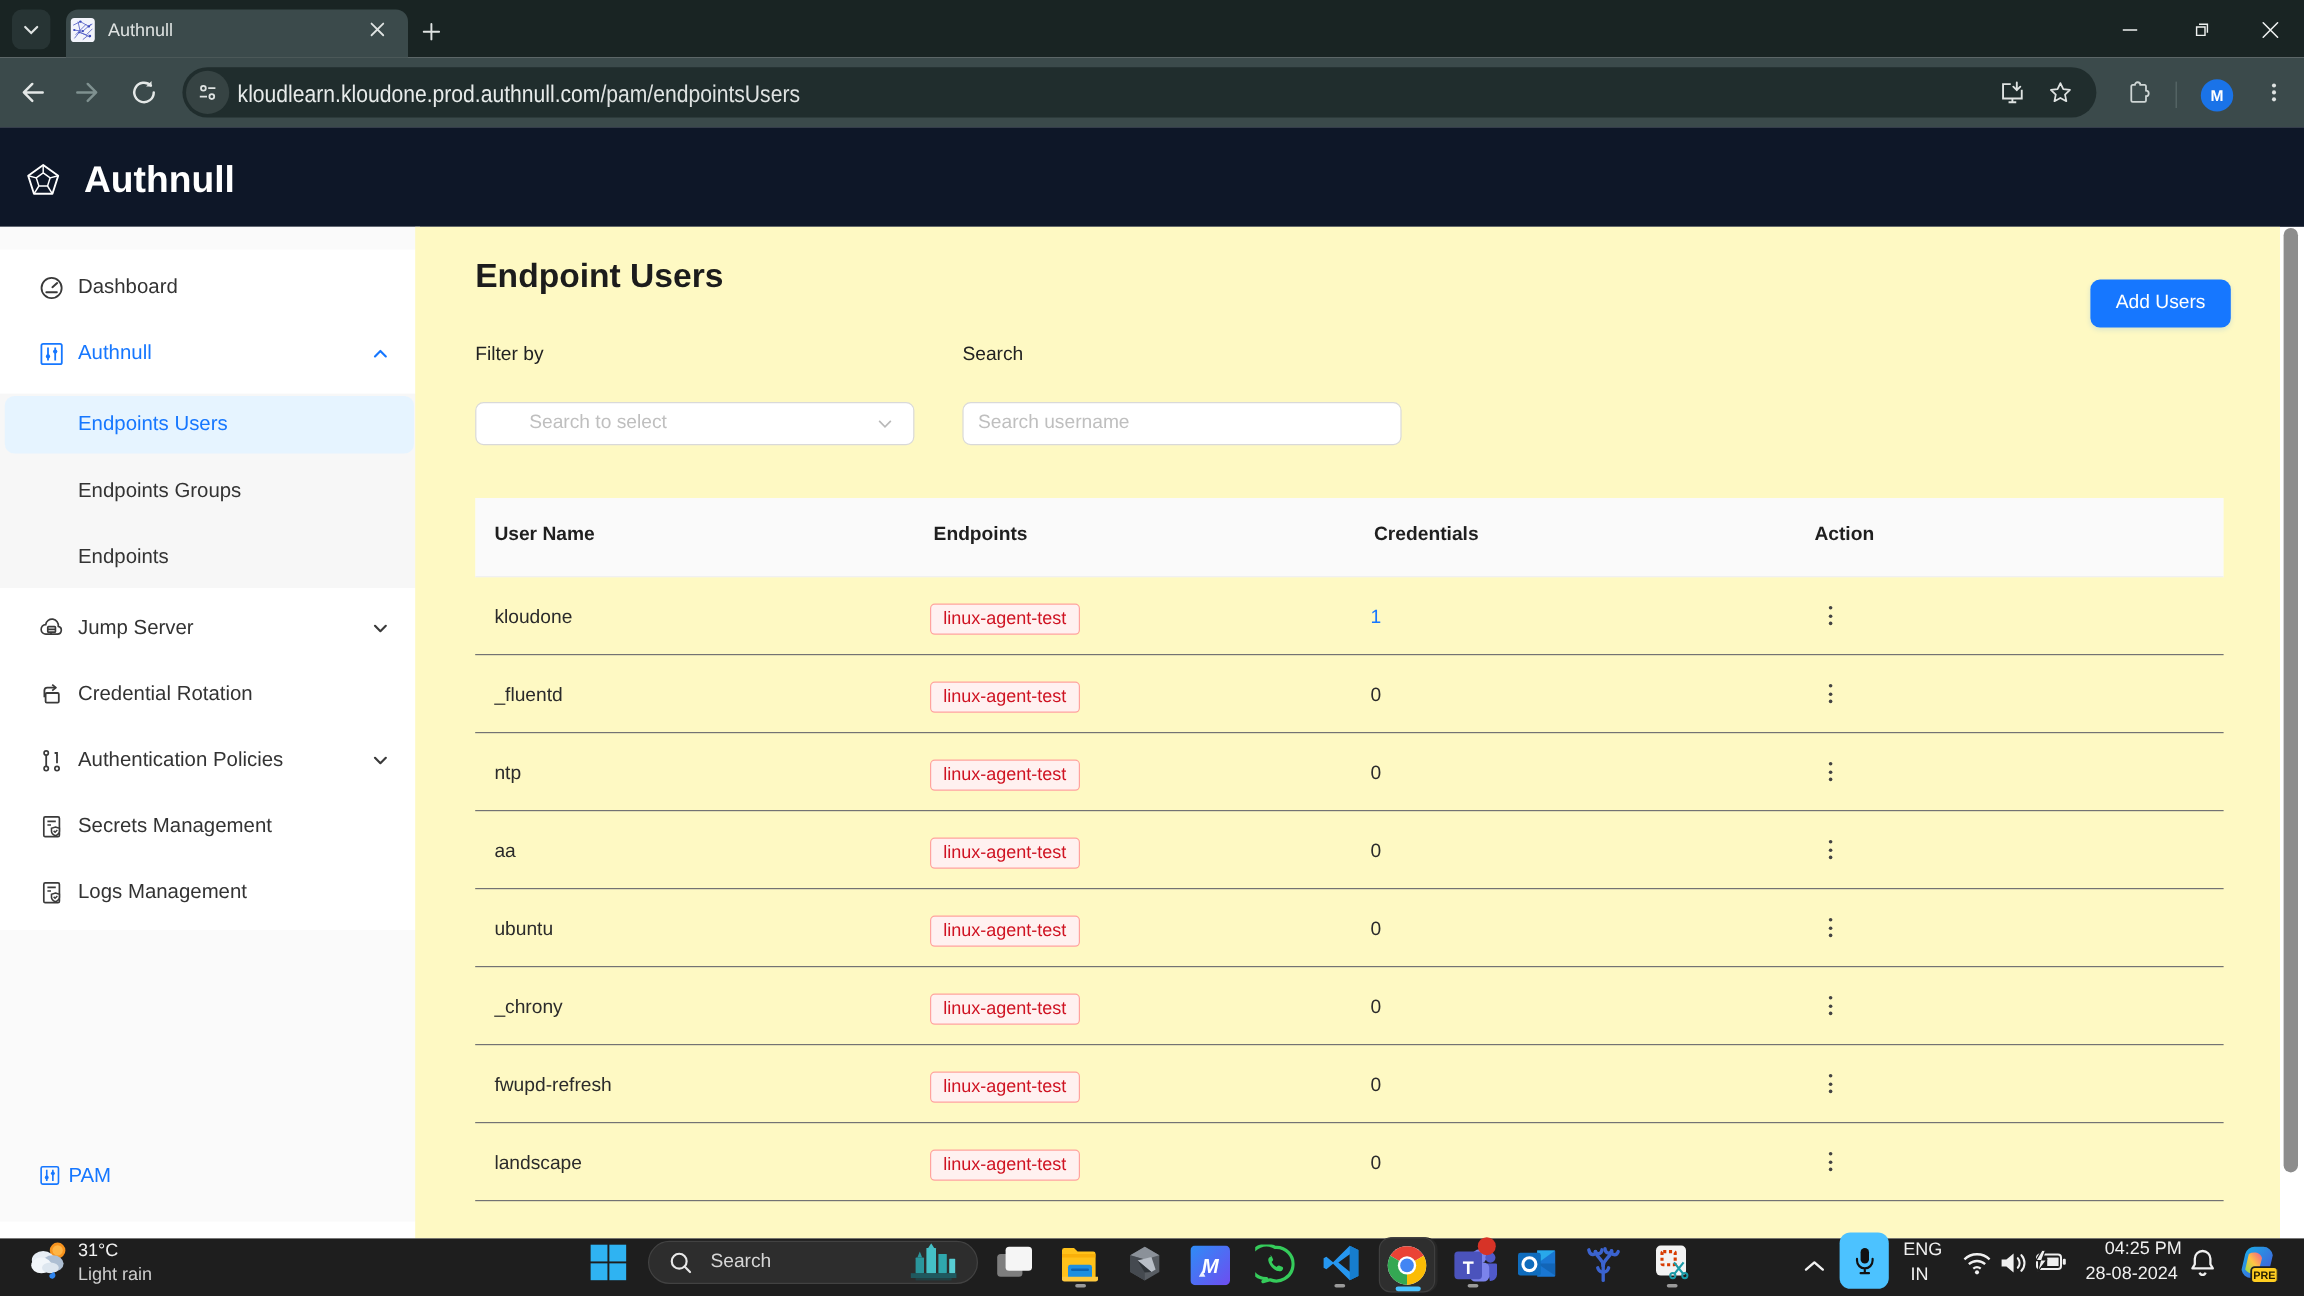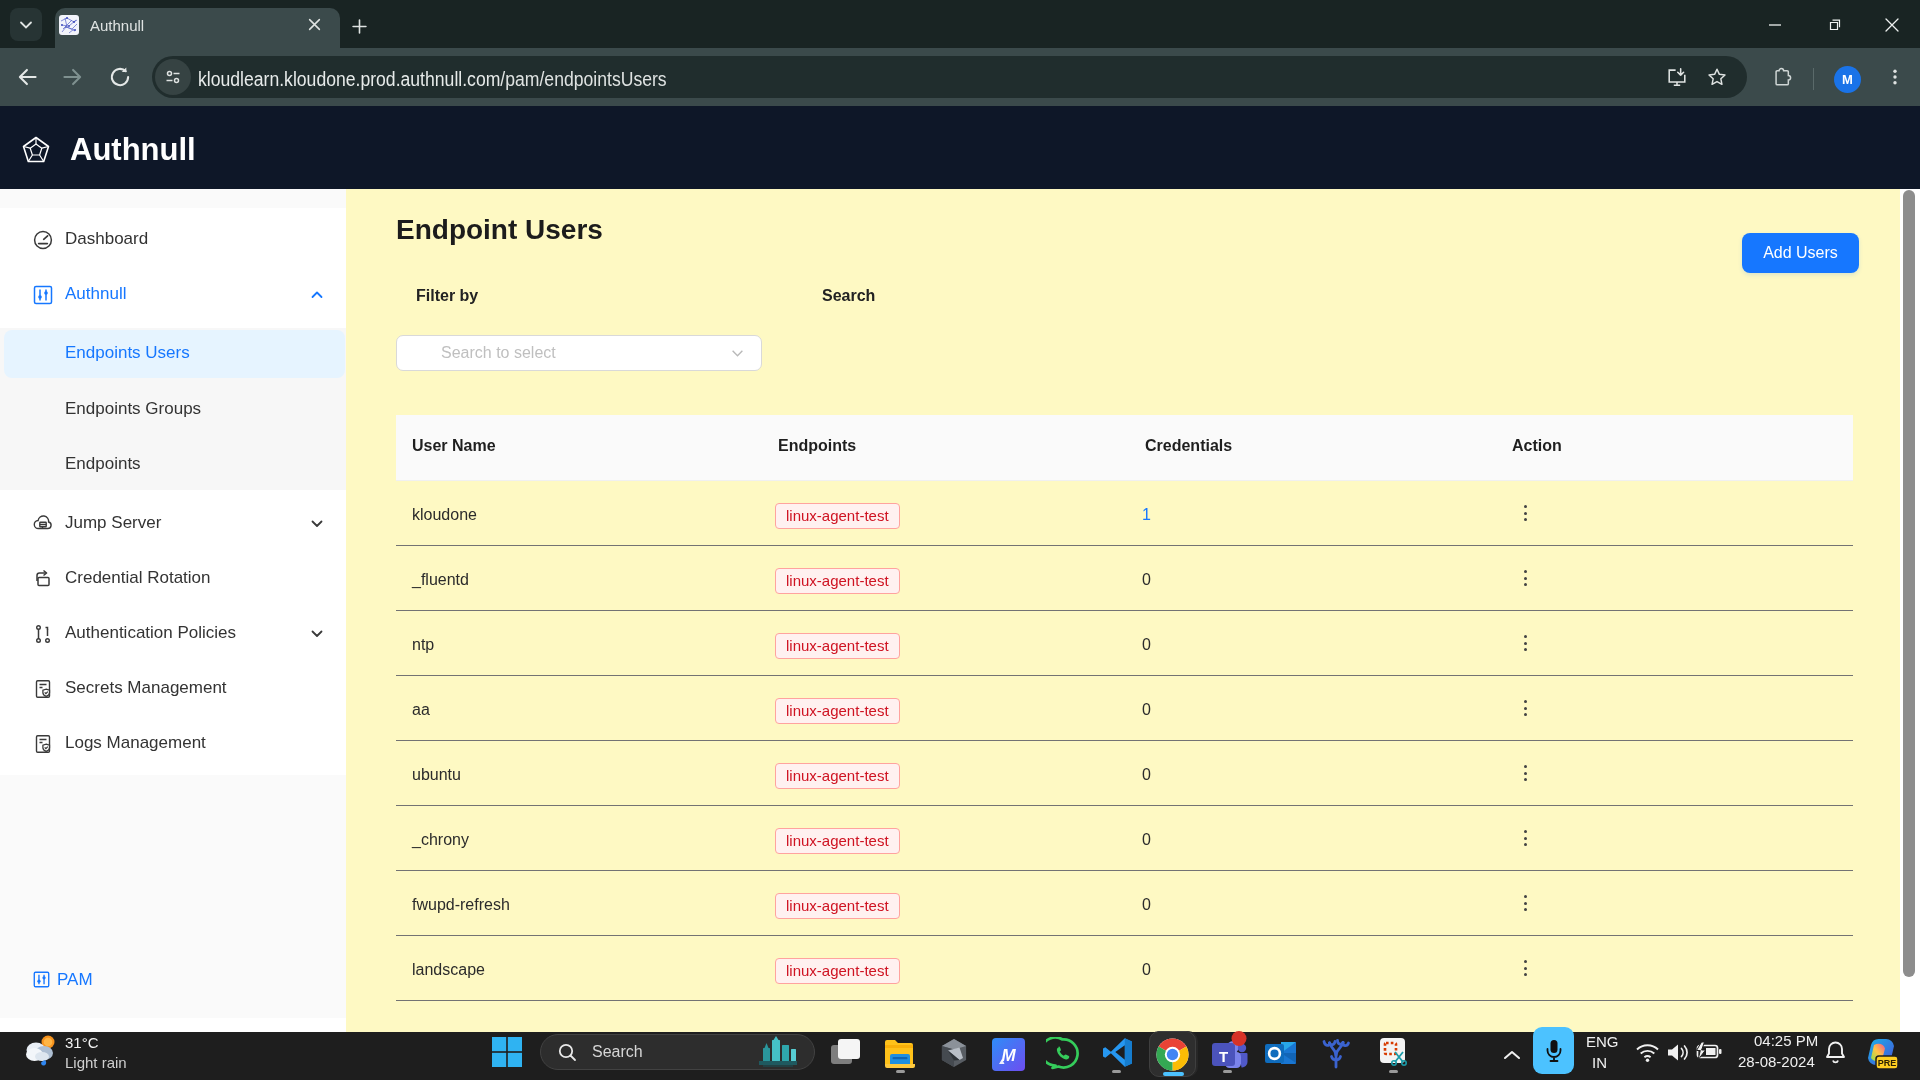--- a/index.html
+++ b/index.html
@@ -39,21 +39,21 @@
   .mitem { position:absolute; left:65px; font-size:17px; color:#333; white-space:nowrap; }
   .mitem.blue { color:#1677ff; }
   .micon { position:absolute; left:33px; width:20px; height:20px; }
   .mchev { position:absolute; left:310px; width:14px; height:14px; }
 
   
   #content { left:346px; top:189px; width:1554px; height:843px; background:#fef9c3; }
   #pagetitle { left:50px; top:25px; font-size:28px; font-weight:bold; color:#1c1c1c; }
   #addbtn { left:1396px; top:20px; width:117px; height:40px; background:#1677ff; border-radius:8px;
     color:#fff; font-size:16px; text-align:center; line-height:40px; box-shadow:0 2px 4px rgba(22,119,255,0.15);margin-top:24px; }
-  .flabel { position:absolute; font-size:16px; font-weight:bold; color:#222;margin-left:20px; }
+  .flabel { position:absolute; font-size:16px; font-weight:normal; color:#222; }
   .fbox { position:absolute; top:146px; width:366px; height:36px; border:1px solid #d9d9d9; border-radius:7px;
     background:#fff; font-size:16px; color:#bfbfbf; line-height:34px; padding-left:12px; }
 
   #table { left:50px; top:226px; width:1457px; }
   #thead { position:absolute; left:0; top:0; width:1457px; height:66px; background:#fafafa;
     border-bottom:1px solid #f0f0f0; }
   .th { position:absolute; top:22px; font-size:16px; font-weight:bold; color:#1f1f1f; }
   .row { position:absolute; left:0; width:1457px; height:65px; border-bottom:1px solid #737373; }
   .uname { position:absolute; left:16px; top:25px; font-size:16px; color:#2b2b2b; }
   .tag { position:absolute; left:379px; top:22px; height:26px; line-height:24px; padding:0 10px;
@@ -279,20 +279,21 @@
 
   <div class="abs" id="content">
     <div class="abs" id="pagetitle">Endpoint Users</div>
     <div class="abs" id="addbtn">Add Users</div>
     <div class="abs flabel" style="left:50px; top:98px;">Filter by</div>
     <div class="abs flabel" style="left:456px; top:98px;">Search</div>
     <div class="abs fbox" style="left:50px;padding-left:44px;">Search to select</div>
     <svg class="abs" style="left:385px;top:158px" width="13" height="13" viewBox="0 0 12 12">
         <path d="M1.5 3.5L6 8l4.5-4.5" fill="none" stroke="#b9b9b9" stroke-width="1.3"></path>
       </svg>
+    <div class="abs fbox" style="left:456px;">Search username</div>
     <div class="abs" id="table">
       <div id="thead">
         <div class="th" style="left:16px">User Name</div>
         <div class="th" style="left:382px">Endpoints</div>
         <div class="th" style="left:749px">Credentials</div>
         <div class="th" style="left:1116px">Action</div>
       </div>
       <div class="row" style="top:66px">
           <div class="uname">kloudone</div>
           <div class="tag">linux-agent-test</div>

